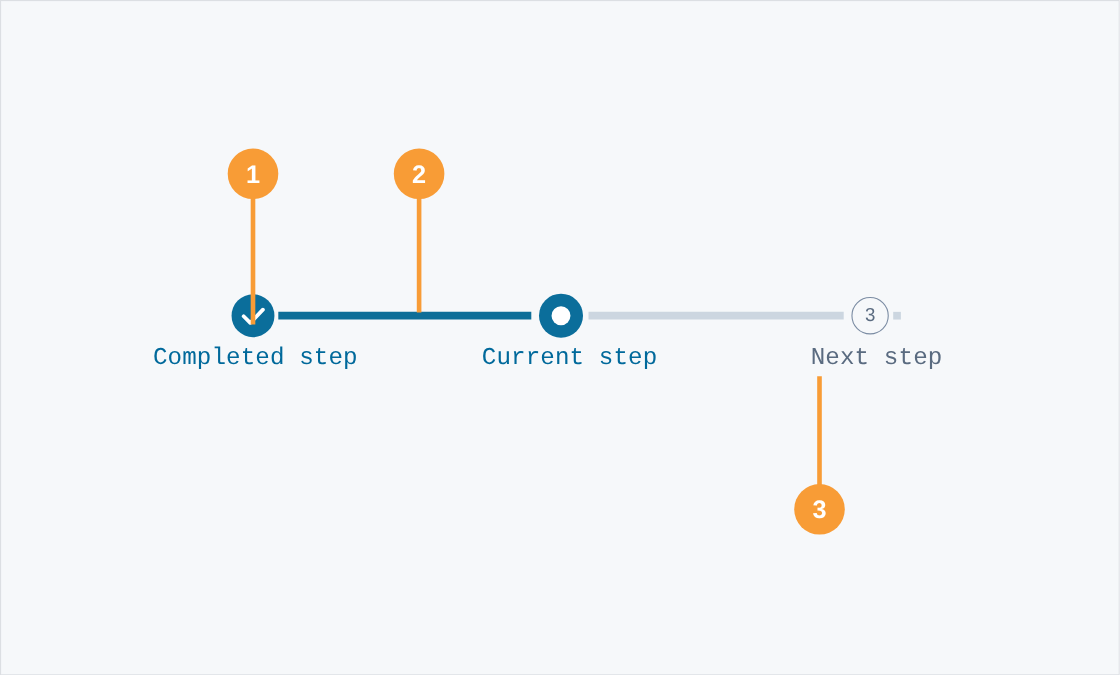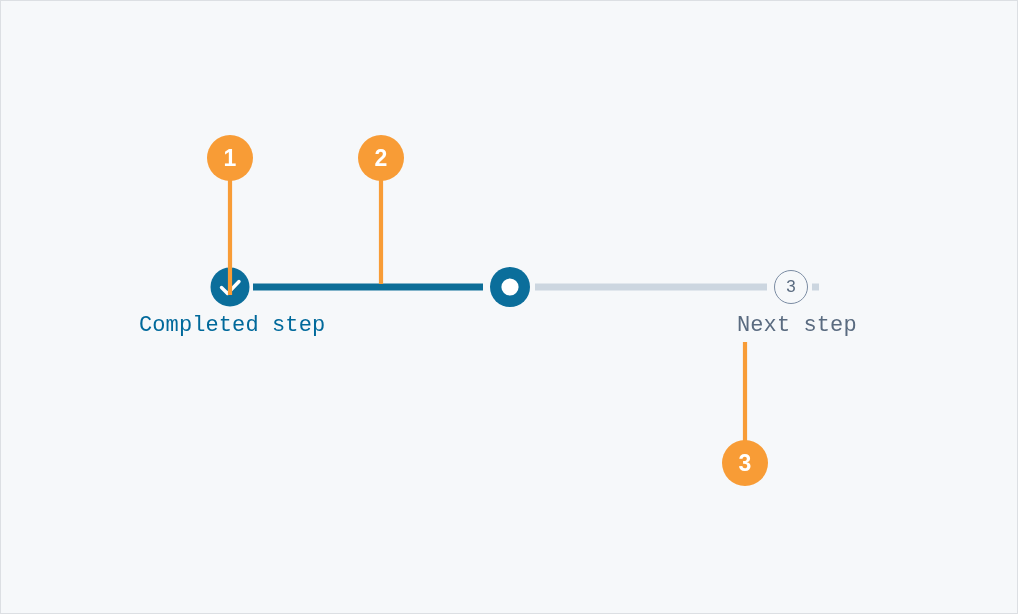--- a/index.html
+++ b/index.html
@@ -111,20 +111,21 @@
     <line x1="229" y1="157" x2="229" y2="294" stroke="#f89c36" stroke-width="4.2" stroke-linecap="butt"></line>
     <line x1="380" y1="157" x2="380" y2="283" stroke="#f89c36" stroke-width="4.2" stroke-linecap="butt"></line>
     <line x1="744" y1="341" x2="744" y2="462" stroke="#f89c36" stroke-width="4.2" stroke-linecap="butt"></line>
   </svg>
 
   <div class="circle-num-3">
     <span>3</span>
   </div>
 
   <div class="step-label label-completed">Completed step</div>
+  <div class="step-label label-current">Current step</div>
   <div class="step-label label-next">Next step</div>
 
   <div class="callout-badge badge-1">
     <span>1</span>
   </div>
   <div class="callout-badge badge-2">
     <span>2</span>
   </div>
   <div class="callout-badge badge-3">
     <span>3</span>

